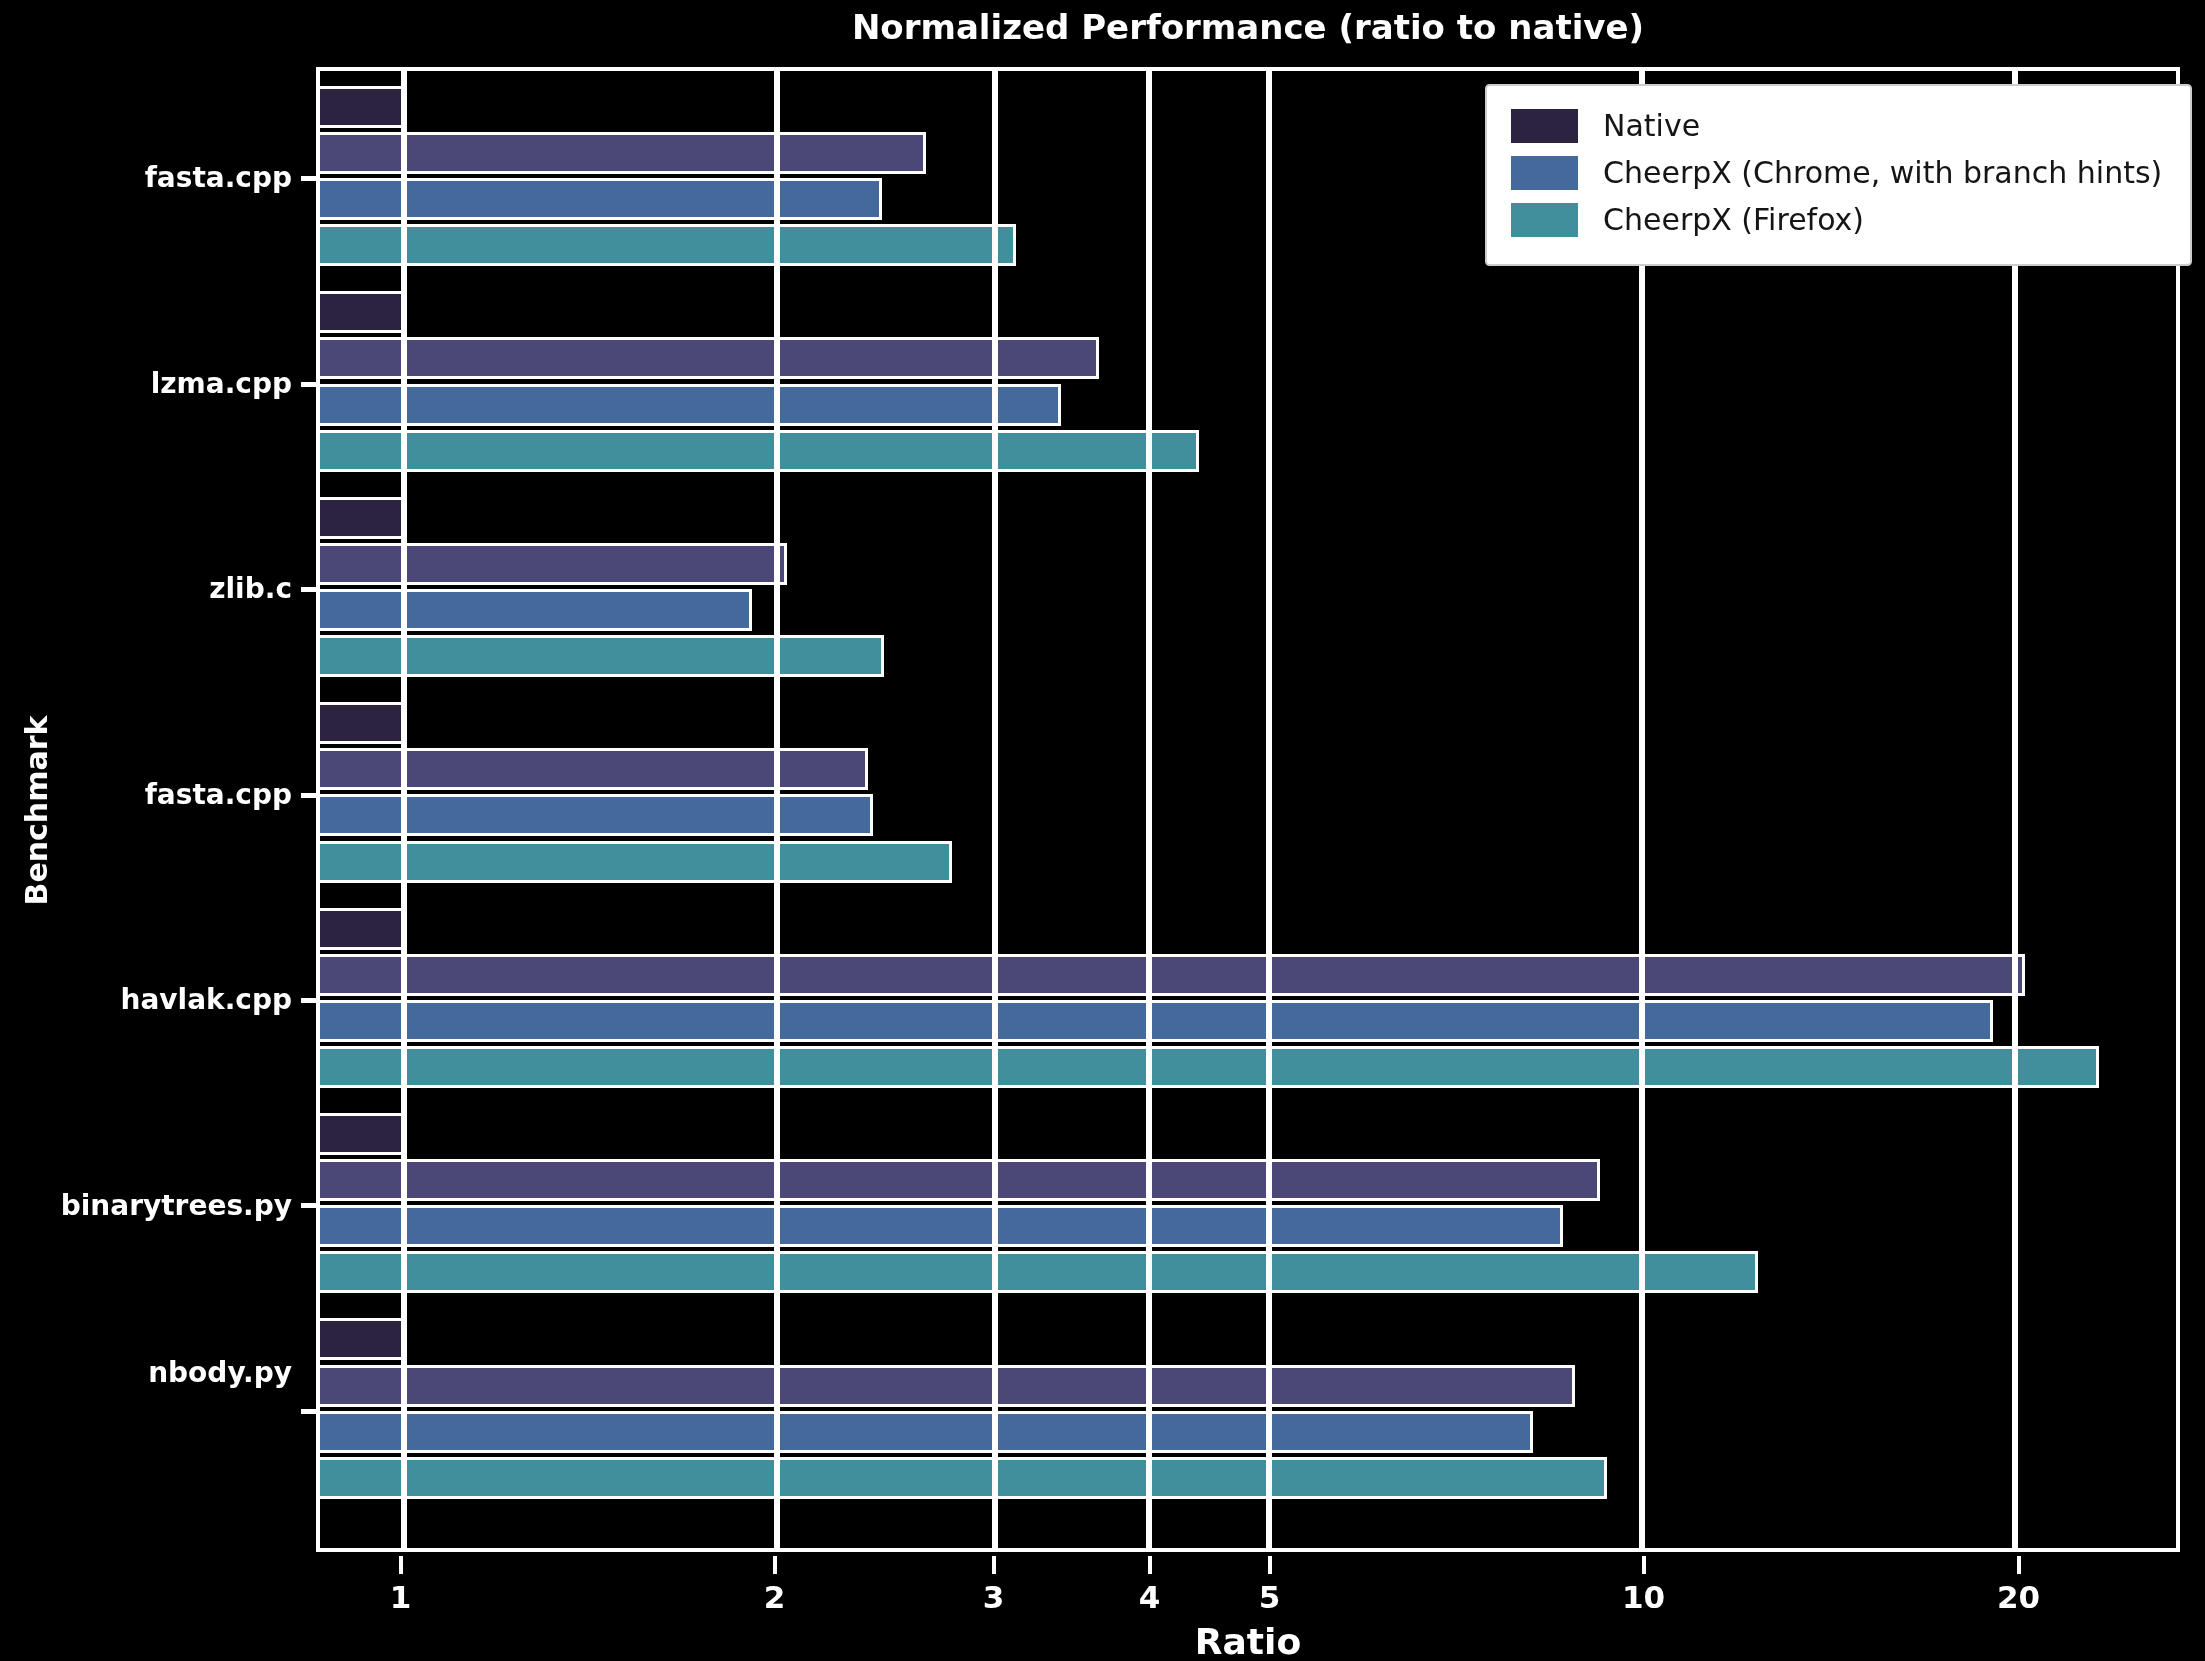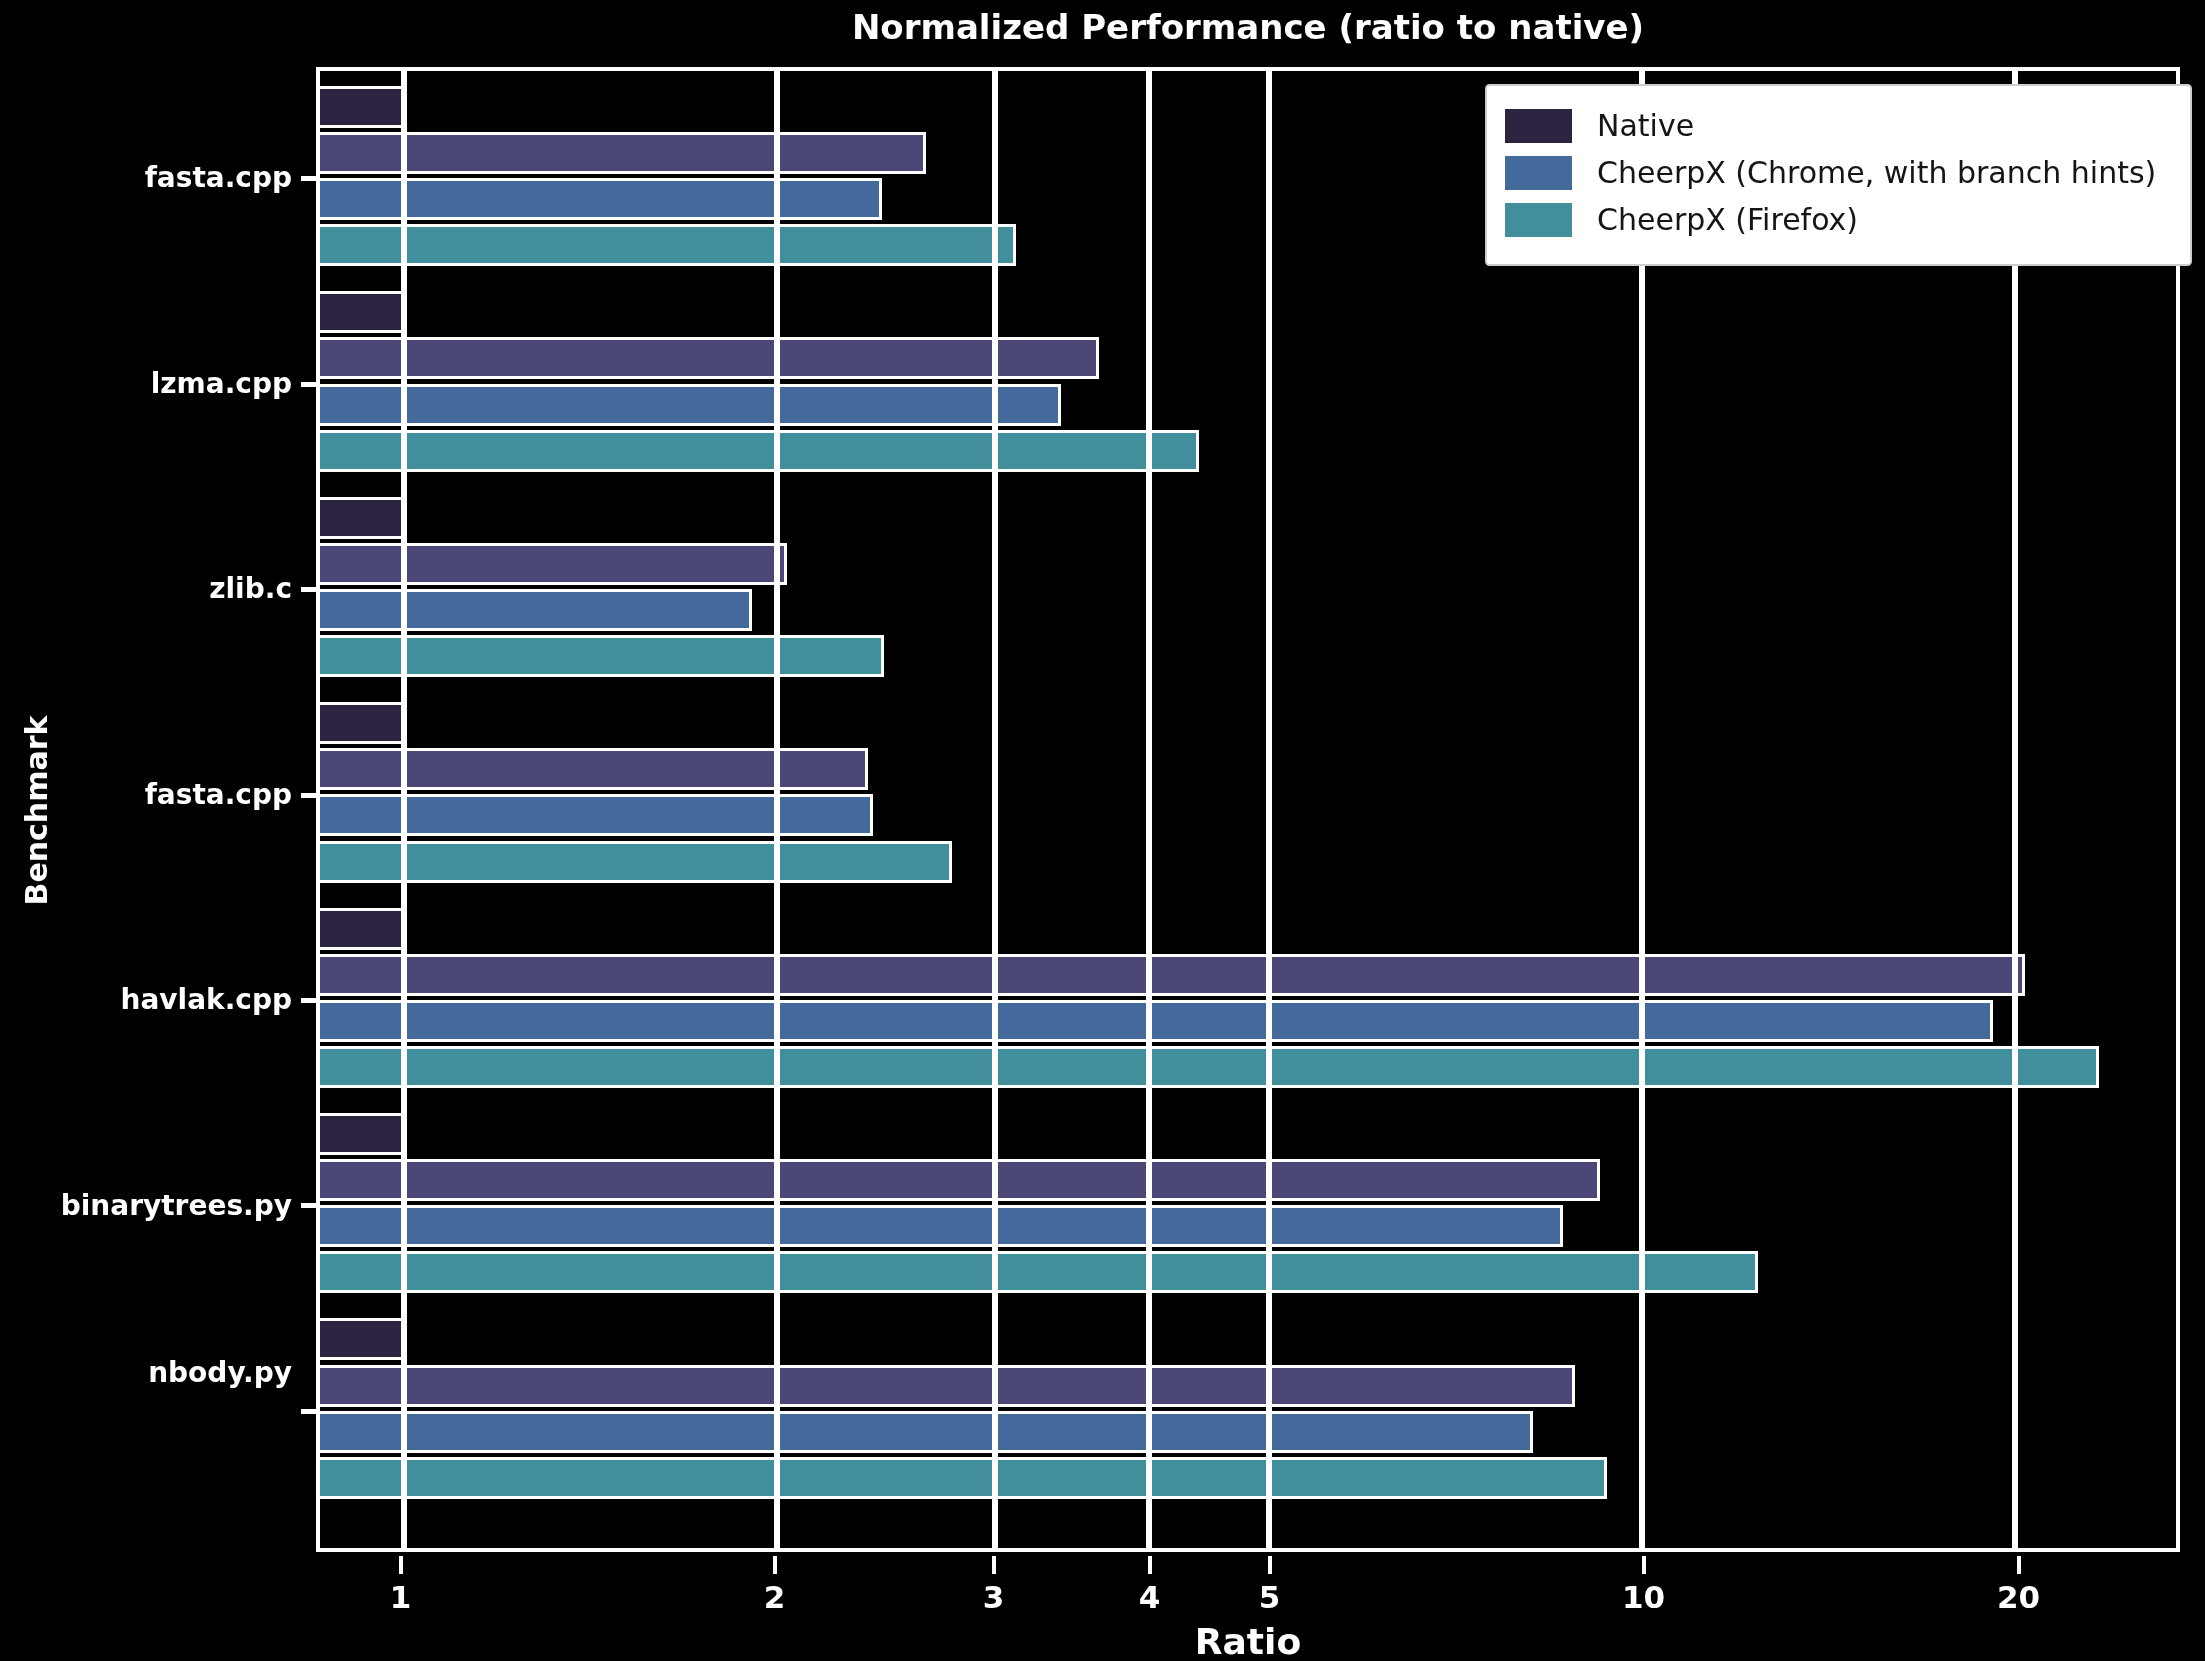--- a/index.html
+++ b/index.html
@@ -48,21 +48,21 @@
   }
   .legend{
     position:absolute;left:1485px;top:84px;width:707px;box-sizing:border-box;
     background:#fff;border:2.2px solid #cccccc;border-radius:4.5px;z-index:6;
     padding:10.4px 21px 15px 18px;
   }
   .legend-title{
     text-align:center;color:#151515;font-size:30px;padding:4.5px 0 7.4px 0;
   }
   .legend-item{
-    display:flex;align-items:center;gap:25px;margin:12px 0;
+    display:flex;align-items:center;gap:25px;margin:12px 6px;
   }
   .legend-swatch{
     width:67px;height:34px;flex:0 0 auto;
   }
   .legend-label{
     color:#151515;font-size:30px;white-space:nowrap;
   }
 </style>
 </head>
 <body>

